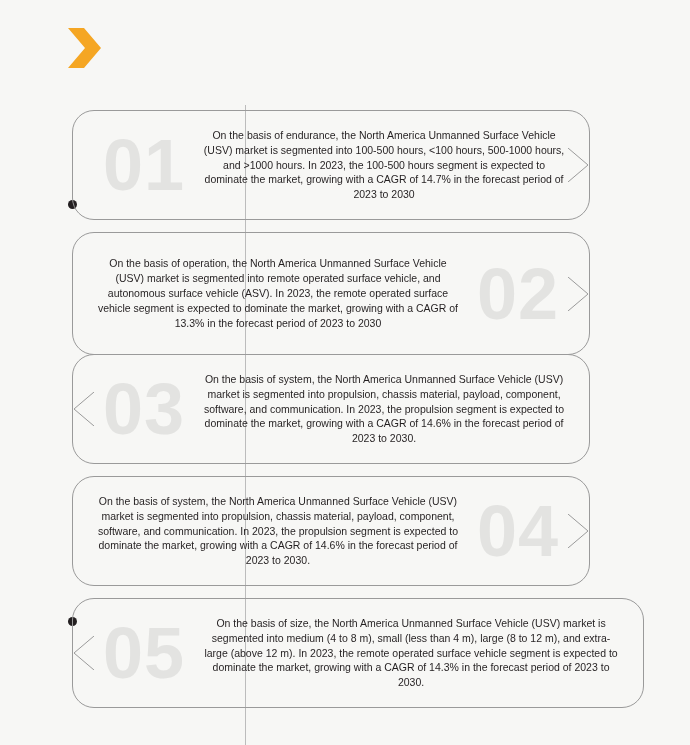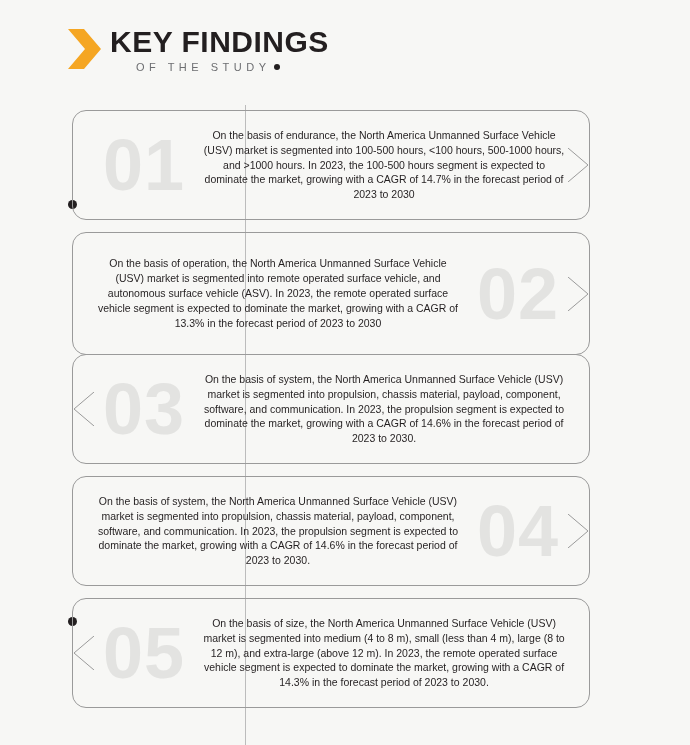--- a/index.html
+++ b/index.html
@@ -77,21 +77,21 @@
     background: #231f20;
     left: 68px;
   }
   .timeline-dot.d1 { top: 200px; }
   .timeline-dot.d2 { top: 617px; }
 
   
   .card {
     position: absolute;
     border: 1px solid #9a9a9a;
-    border-radius: 14px;
+    border-radius: 22px;
     background: transparent;
     box-sizing: border-box;
   }
   .card-inner {
     position: relative;
     width: 100%;
     height: 100%;
     display: flex;
     align-items: center;
     box-sizing: border-box;
@@ -129,36 +129,29 @@
   }
   .notch svg { display: block; }
   .notch.right { right: -1px; }
   .notch.left { left: -1px; }
 
   
   .card1 { left: 72px; top: 110px; width: 518px; height: 110px; }
   .card2 { left: 72px; top: 232px; width: 518px; height: 123px; }
   .card3 { left: 72px; top: 354px; width: 518px; height: 110px; }
   .card4 { left: 72px; top: 476px; width: 518px; height: 110px; }
-  .card5 { left: 72px; top: 598px; width: 518px; height: 110px; }
+  .card5 { left: 72px; top: 598px; width: 572px; height: 110px; }
 </style>
 </head>
 <body>
 
 <div class="header">
   <svg class="chevron-mark" viewBox="0 0 34 44">
     <polygon points="0,2 16,2 33,22 16,42 0,42 17,22" fill="#f5a623"></polygon>
   </svg>
-  <div class="title-block">
-    <div class="title-main">KEY FINDINGS</div>
-    <div class="title-sub-row">
-      <div class="title-sub">OF THE STUDY</div>
-      <div class="sub-dot"></div>
-    </div>
-  </div>
 </div>
 
 <div class="timeline"></div>
 <div class="timeline-dot d1"></div>
 <div class="timeline-dot d2"></div>
 
 <div class="card card1 num-left">
   <div class="card-inner">
     <div class="big-num">01</div>
     <div class="card-text">On the basis of endurance, the North America Unmanned Surface Vehicle (USV) market is segmented into 100-500 hours, &lt;100 hours, 500-1000 hours, and &gt;1000 hours. In 2023, the 100-500 hours segment is expected to dominate the market, growing with a CAGR of 14.7% in the forecast period of 2023 to 2030</div>

